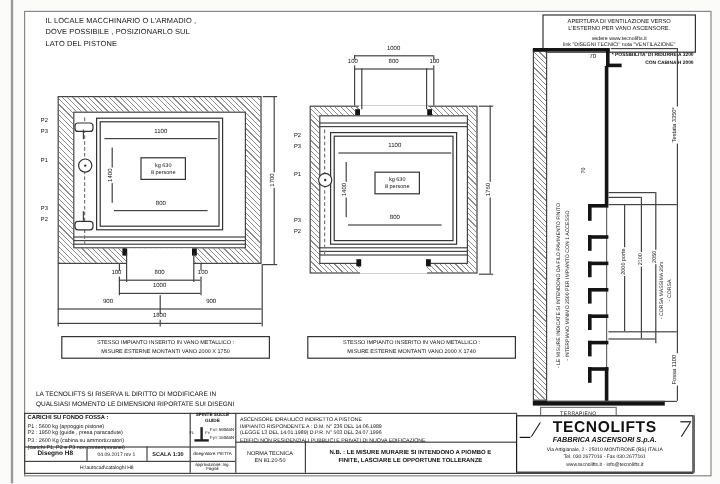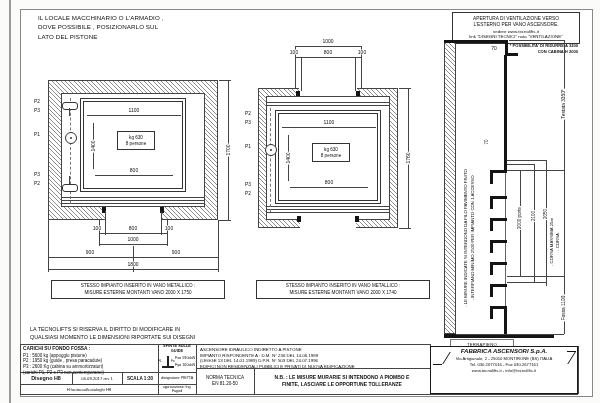--- a/index.html
+++ b/index.html
@@ -292,17 +292,18 @@
 <div class="abs" style="left:254px;top:368px;width:176px;height:26px;display:flex;flex-direction:column;justify-content:center;align-items:center;font-weight:bold;">
   <div style="font-size:5px;line-height:1.4;">N.B. : LE MISURE MURARIE SI INTENDONO A PIOMBO E</div>
   <div style="font-size:5px;line-height:1.4;">FINITE, LASCIARE LE OPPORTUNE TOLLERANZE</div>
 </div>
 
 <div class="abs" style="left:430px;top:346px;width:148px;height:48px;border:1.5px solid #1a1a1a;box-sizing:border-box;background:#fff;">
   <div class="abs" style="left:5px;top:5px;width:10px;height:12px;border-right:1.5px solid #111;transform:skewX(-32deg);"></div>
   <div class="abs" style="left:2px;top:17px;width:9px;border-top:1.5px solid #111;"></div>
   <div class="abs" style="left:130px;top:5px;width:10px;height:12px;border-right:1.5px solid #111;transform:skewX(-32deg);"></div>
   <div class="abs" style="left:136px;top:4px;width:9px;border-top:1.5px solid #111;"></div>
+  <div class="ctr" style="width:100%;height:16px;font-size:13px;font-weight:bold;letter-spacing:.5px;">TECNOLIFTS</div>
   <div class="ctr" style="width:100%;height:8px;font-size:6px;font-weight:bold;font-style:italic;">FABBRICA ASCENSORI S.p.A.</div>
   <div class="ctr" style="width:100%;height:6px;font-size:4.2px;">Via Artigianale, 2 - 25010 MONTIRONE (BS) ITALIA</div>
   <div class="ctr" style="width:100%;height:6px;font-size:4.2px;">Tel. 030.2677016 - Fax 030.2677161</div>
   <div class="ctr" style="width:100%;height:6px;font-size:4.2px;">www.tecnolifts.it - info@tecnolifts.it</div>
 </div>
 
 </body></html>

